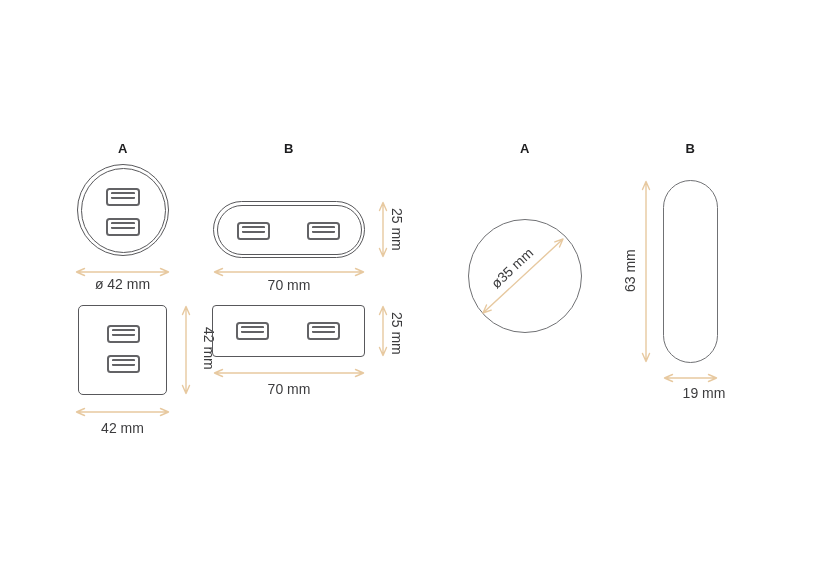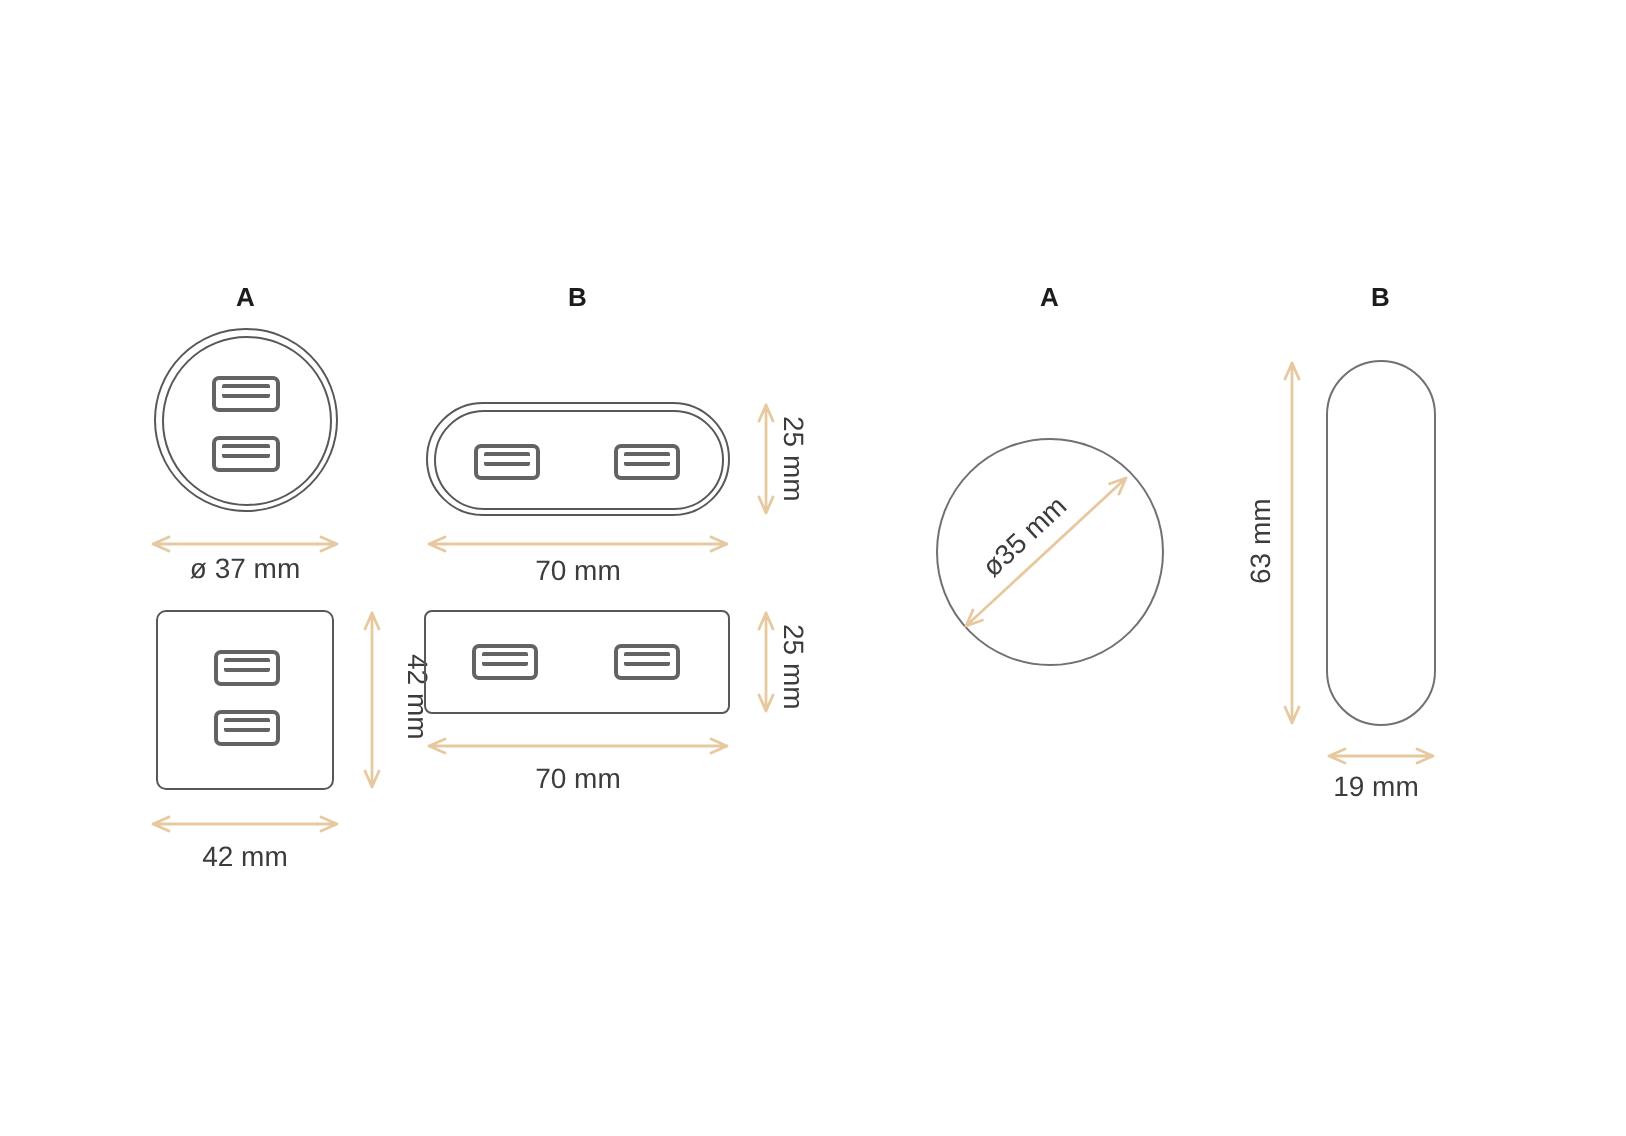--- a/index.html
+++ b/index.html
@@ -43,21 +43,21 @@
     <div class="usb-slot"></div>
     </div>
   <div class="usb-port" style="left:106px;top:218px;width:34px;height:18px">
     <div class="usb-slot"></div>
     </div>
   <div class="dim-arrow" style="left:75px;top:266px;width:95px;height:12px">
       <svg width="95" height="12" viewBox="0 0 95 12">
         <path d="M1.5,6 L93.5,6 M9.5,9.5 L1.5,6 L9.5,2.5 M85.5,2.5 L93.5,6 L85.5,9.5" fill="none" stroke="currentColor" stroke-width="1.4" stroke-linecap="round" stroke-linejoin="round"></path>
       </svg>
     </div>
-  <div class="dim-text" style="left:75px;top:276px;width:95px">ø 37 mm</div>
+  <div class="dim-text" style="left:75px;top:276px;width:95px">ø 42 mm</div>
 
   <div class="ring-outer" style="left:213px;top:201px;width:152px;height:57px;border-radius:28.5px">
     <div class="ring-inner"></div>
   </div>
   <div class="usb-port" style="left:237px;top:222px;width:33px;height:18px">
     <div class="usb-slot"></div>
     </div>
   <div class="usb-port" style="left:307px;top:222px;width:33px;height:18px">
     <div class="usb-slot"></div>
     </div>
@@ -127,15 +127,15 @@
       <svg width="12" height="183" viewBox="0 0 12 183">
         <path d="M6,1.5 L6,181.5 M2.5,9.5 L6,1.5 L9.5,9.5 M9.5,173.5 L6,181.5 L2.5,173.5" fill="none" stroke="currentColor" stroke-width="1.4" stroke-linecap="round" stroke-linejoin="round"></path>
       </svg>
     </div>
   <div class="dim-text rotm90" style="left:610px;top:264px;width:40px">63 mm</div>
   <div class="dim-arrow" style="left:663px;top:372px;width:55px;height:12px">
       <svg width="55" height="12" viewBox="0 0 55 12">
         <path d="M1.5,6 L53.5,6 M9.5,9.5 L1.5,6 L9.5,2.5 M45.5,2.5 L53.5,6 L45.5,9.5" fill="none" stroke="currentColor" stroke-width="1.4" stroke-linecap="round" stroke-linejoin="round"></path>
       </svg>
     </div>
-  <div class="dim-text" style="left:648px;top:385px;width:80px">19 mm</div>
+  <div class="dim-text" style="left:664px;top:385px;width:80px">19 mm</div>
 
 </div>
 
 </body></html>

